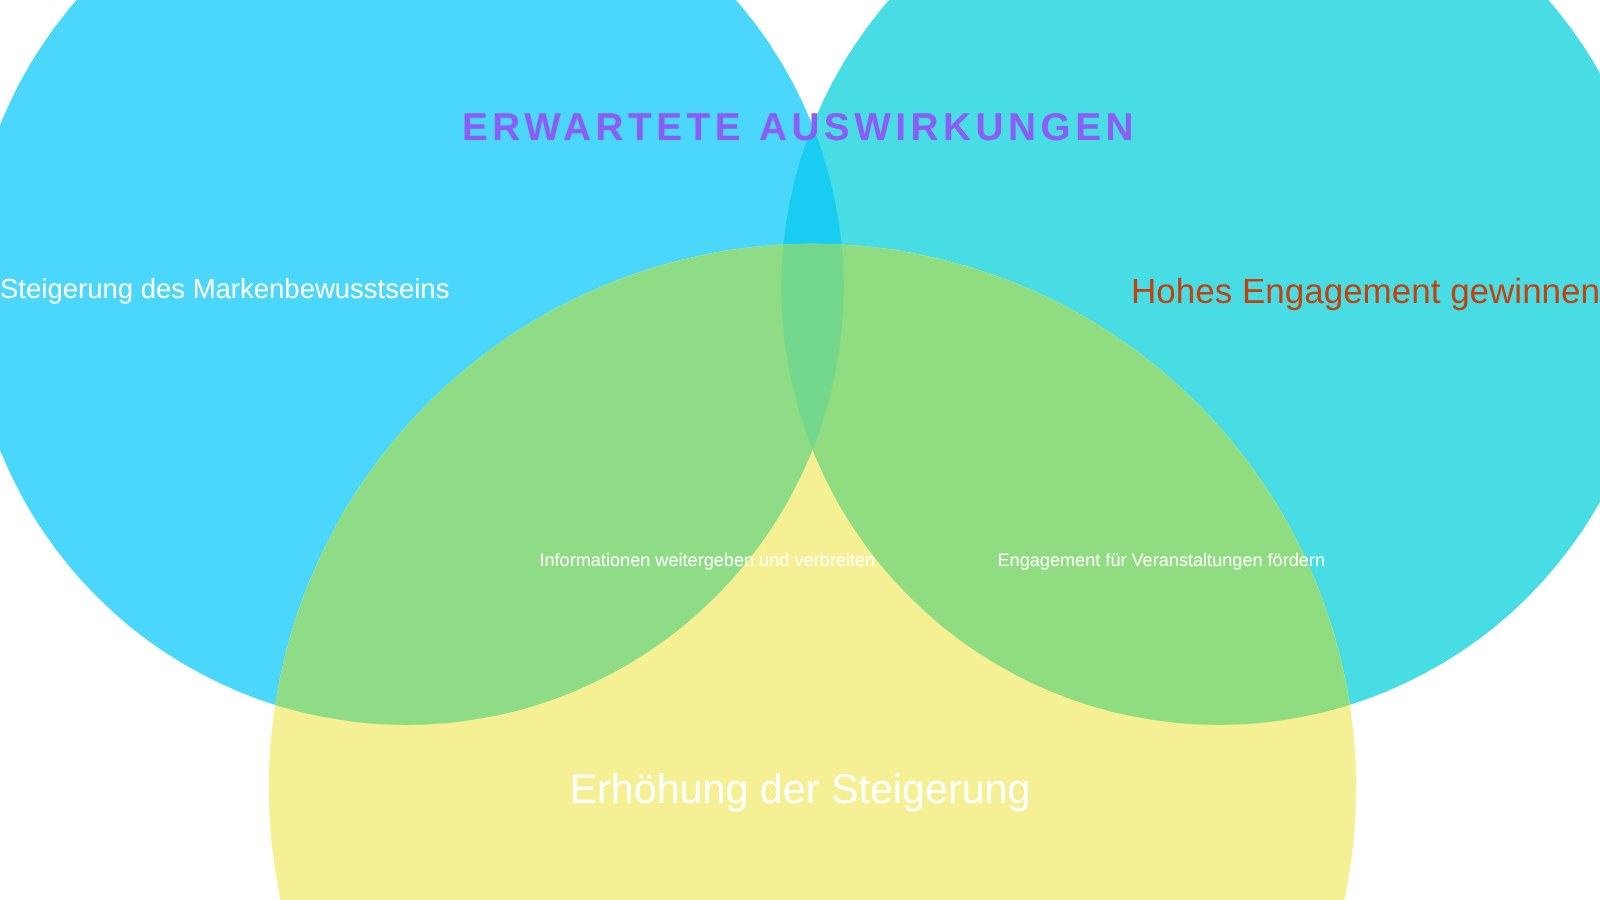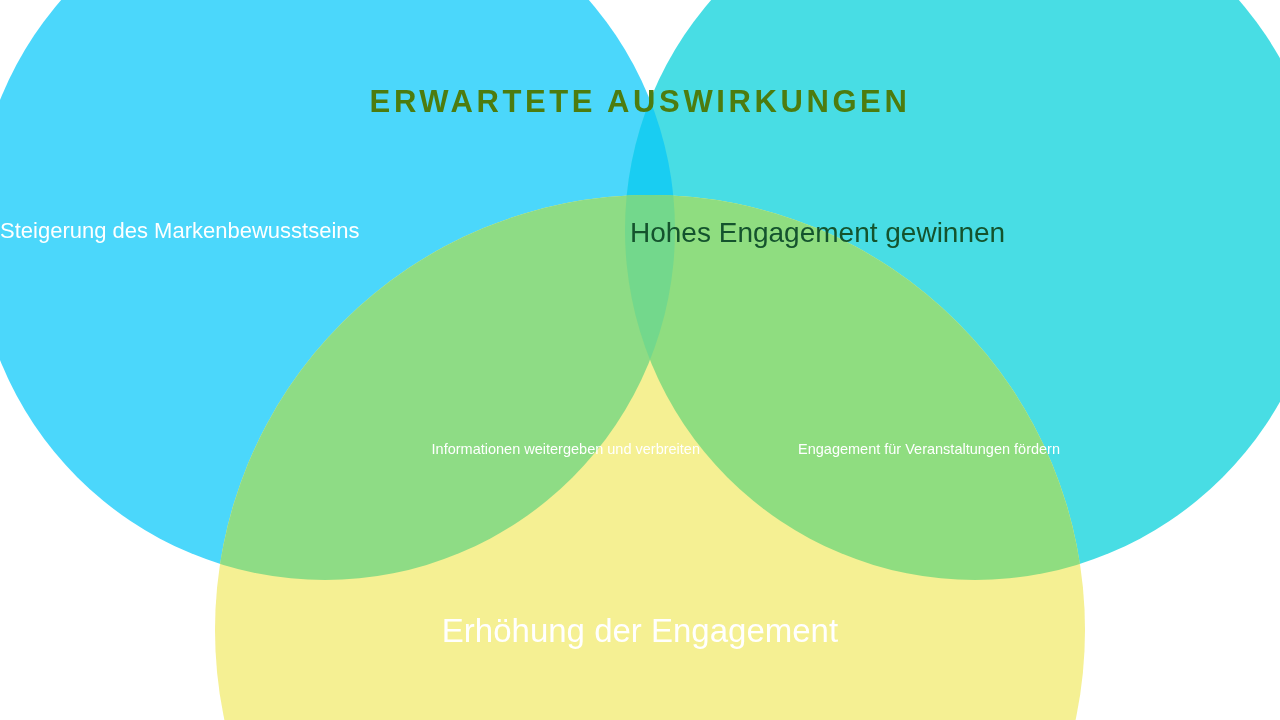--- a/index.html
+++ b/index.html
@@ -34,40 +34,40 @@
     pointer-events: none;
     -webkit-font-smoothing: antialiased;
   }
   #page-title {
     left: 0;
     right: 0;
     top: 84px;
     font-size: 31px;
     font-weight: 600;
     letter-spacing: 3.6px;
-    color: #4d7c0f;
+    color: #8b5cf6;
     text-align: center;
   }
   #label-left {
     left: 0;
     width: 650px;
     top: 218px;
     font-size: 22px;
     font-weight: 400;
     color: #ffffff;
     text-align: left;
   }
   #label-right {
     left: 630px;
     width: 650px;
     top: 217px;
     font-size: 28px;
     font-weight: 400;
-    color: #14532d;
-    text-align: left;
+    color: #c2410c;
+    text-align: right;
   }
   #label-bottom {
     left: 0;
     right: 0;
     top: 612px;
     font-size: 33px;
     font-weight: 400;
     color: #ffffff;
     text-align: center;
   }
@@ -128,19 +128,19 @@
       </g>
     </g>
   </svg>
 
   <h1 class="label" id="page-title">ERWARTETE AUSWIRKUNGEN</h1>
 
   <div class="label" id="label-left">Steigerung des Markenbewusstseins</div>
 
   <div class="label" id="label-right">Hohes Engagement gewinnen</div>
 
-  <div class="label" id="label-bottom">Erhöhung der Engagement</div>
+  <div class="label" id="label-bottom">Erhöhung der Steigerung</div>
 
   <div class="label" id="label-left-overlap">Informationen weitergeben und verbreiten</div>
 
   <div class="label" id="label-right-overlap">Engagement für Veranstaltungen fördern</div>
 
 </div>
 
 </body></html>

